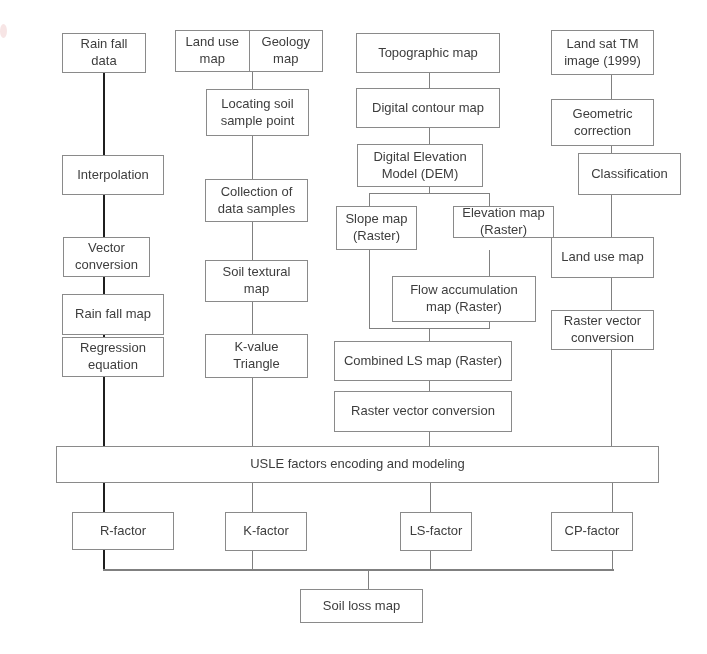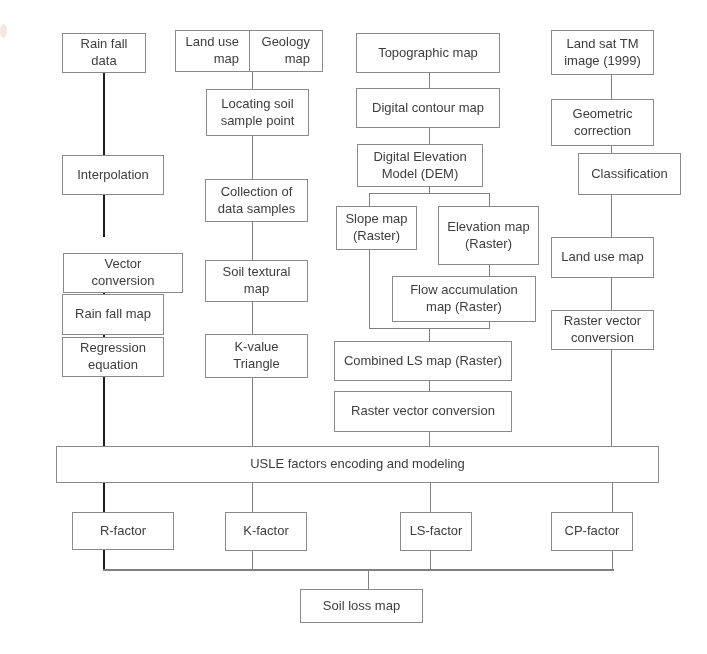--- a/index.html
+++ b/index.html
@@ -10,21 +10,21 @@
   .box{
     position:absolute;box-sizing:border-box;z-index:2;
     border:1px solid var(--box-border,#8a8a8a);background:#fff;
     display:flex;align-items:center;justify-content:center;
     text-align:center;font-size:13px;line-height:1.28;
     color:var(--text,#3d3d3d);white-space:pre-line;
   }
   .box.split{padding:0;align-items:stretch;}
   .cell{
     display:flex;align-items:center;justify-content:center;flex:1;
-    text-align:right;white-space:pre-line;
+    text-align:center;white-space:pre-line;
   }
   .cell.sep{border-left:1px solid var(--box-border,#8a8a8a);}
   .v{position:absolute;width:1px;background:var(--line,#808080);z-index:1;}
   .v2{position:absolute;width:2px;background:var(--rain-line,#1f1f1f);z-index:1;}
   .h{position:absolute;height:1px;background:var(--line,#808080);z-index:1;}
   .h2{position:absolute;height:2px;background:var(--line,#808080);z-index:1;}
   .artifact{
     position:absolute;left:0;top:24px;width:7px;height:14px;z-index:0;
     background:#f3dada;border-radius:50%;opacity:.7;
   }
@@ -75,21 +75,21 @@
   <div class="v" style="left:611px;top:350px;height:96px"></div>
   <div class="v" style="left:612px;top:483px;height:29px"></div>
   <div class="v" style="left:612px;top:551px;height:19px"></div>
 
   <div class="h2" style="left:103px;top:569px;width:511px"></div>
   <div class="v" style="left:368px;top:571px;height:18px"></div>
 
   <div class="box" style="left:62px;top:33px;width:84px;height:40px">Rain fall
 data</div>
   <div class="box" style="left:62px;top:155px;width:102px;height:40px">Interpolation</div>
-  <div class="box" style="left:63px;top:253px;width:120px;height:40px">Vector
+  <div class="box" style="left:63px;top:237px;width:87px;height:40px">Vector
 conversion</div>
   <div class="box" style="left:62px;top:294px;width:102px;height:41px">Rain fall map</div>
   <div class="box" style="left:62px;top:337px;width:102px;height:40px">Regression
 equation</div>
 
   <div class="box split" style="left:175px;top:30px;width:148px;height:42px">
     <div class="cell">Land use
 map</div>
     <div class="cell sep">Geology
 map</div>
@@ -102,21 +102,21 @@
 map</div>
   <div class="box" style="left:205px;top:334px;width:103px;height:44px">K-value
 Triangle</div>
 
   <div class="box" style="left:356px;top:33px;width:144px;height:40px">Topographic map</div>
   <div class="box" style="left:356px;top:88px;width:144px;height:40px">Digital contour map</div>
   <div class="box" style="left:357px;top:144px;width:126px;height:43px">Digital Elevation
 Model (DEM)</div>
   <div class="box" style="left:336px;top:206px;width:81px;height:44px">Slope map
 (Raster)</div>
-  <div class="box" style="left:438px;top:206px;width:101px;height:59px">Elevation map
+  <div class="box" style="left:453px;top:206px;width:101px;height:32px">Elevation map
 (Raster)</div>
   <div class="box" style="left:392px;top:276px;width:144px;height:46px">Flow accumulation
 map (Raster)</div>
   <div class="box" style="left:334px;top:341px;width:178px;height:40px">Combined LS map (Raster)</div>
   <div class="box" style="left:334px;top:391px;width:178px;height:41px">Raster vector conversion</div>
 
   <div class="box" style="left:551px;top:30px;width:103px;height:45px">Land sat TM
 image (1999)</div>
   <div class="box" style="left:551px;top:99px;width:103px;height:47px">Geometric
 correction</div>

